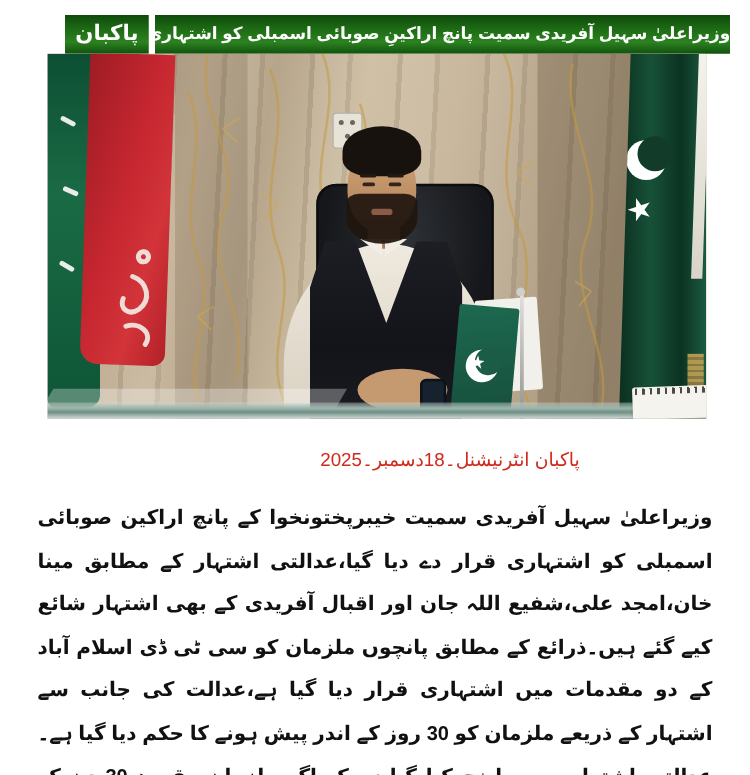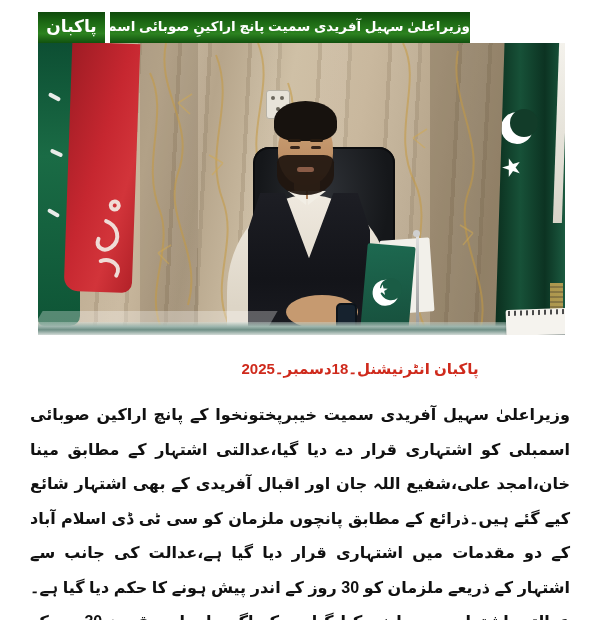--- a/index.html
+++ b/index.html
@@ -2,21 +2,21 @@
 <html lang="ur"><head>
 <meta charset="utf-8">
 <style>
   html,body{margin:0;padding:0;}
   body{
     width:600px;height:620px;background:#ffffff;position:relative;overflow:hidden;
     font-family:"Liberation Sans","DejaVu Sans",sans-serif;
   }
   
   .topbar{
-    position:absolute;left:38px;top:12px;width:432px;height:31px;
+    position:absolute;left:52px;top:12px;width:532px;height:31px;
     display:flex;flex-direction:row-reverse;direction:rtl;
   }
   .logo-box{
     width:67px;height:31px;flex:0 0 auto;
     background:linear-gradient(180deg,#0f4a0c 0%,#1d6a14 35%,#2c8220 70%,#11510e 100%);
     color:#fff;font-weight:bold;font-size:17px;line-height:30px;text-align:center;
   }
   .bar-sep{width:5px;height:31px;background:#ffffff;flex:0 0 auto;}
   .headline-box{
     flex:1 1 auto;height:31px;
@@ -88,21 +88,21 @@
   .df-ball{position:absolute;left:375px;top:187px;width:7px;height:7px;background:#cfcfcf;border-radius:50%;}
   
   .notebook{position:absolute;left:468px;top:266px;width:62px;height:26px;background:#f5f3ee;border-radius:2px;transform:rotate(-2deg);box-shadow:0 1px 2px rgba(0,0,0,.25);}
   .notebook i{position:absolute;left:2px;top:1px;width:58px;height:5px;
     background:repeating-linear-gradient(90deg,#4a4a4a 0 2px,rgba(0,0,0,0) 2px 6px);}
   .desk{position:absolute;left:0;top:279px;width:527px;height:13px;
     background:linear-gradient(180deg,rgba(215,228,223,.35) 0%,#9db5ad 35%,#6f8f86 60%,#d3dbd7 100%);}
   .desk-glare{position:absolute;left:0;top:268px;width:235px;height:16px;background:rgba(255,255,255,.30);transform:skewX(-30deg);}
   
   .dateline{position:absolute;left:150px;top:352px;width:420px;height:34px;line-height:34px;
-    text-align:center;direction:rtl;color:#cf2a1c;font-size:15px;font-weight:bold;}
+    text-align:center;direction:rtl;color:#cf2a1c;font-size:15px;font-weight:normal;}
   .body-text{position:absolute;left:30px;top:398px;width:540px;margin:0;
     direction:rtl;text-align:justify;font-size:16px;line-height:34.5px;color:#111;font-weight:600;}
 </style>
 </head>
 <body>
 
 <header class="topbar">
   <div class="logo-box">پاکبان</div>
   <div class="bar-sep"></div>
   <div class="headline-box">وزیراعلیٰ سہیل آفریدی سمیت پانچ اراکینِ صوبائی اسمبلی کو اشتہاری قرار دے دیا گیا</div>

